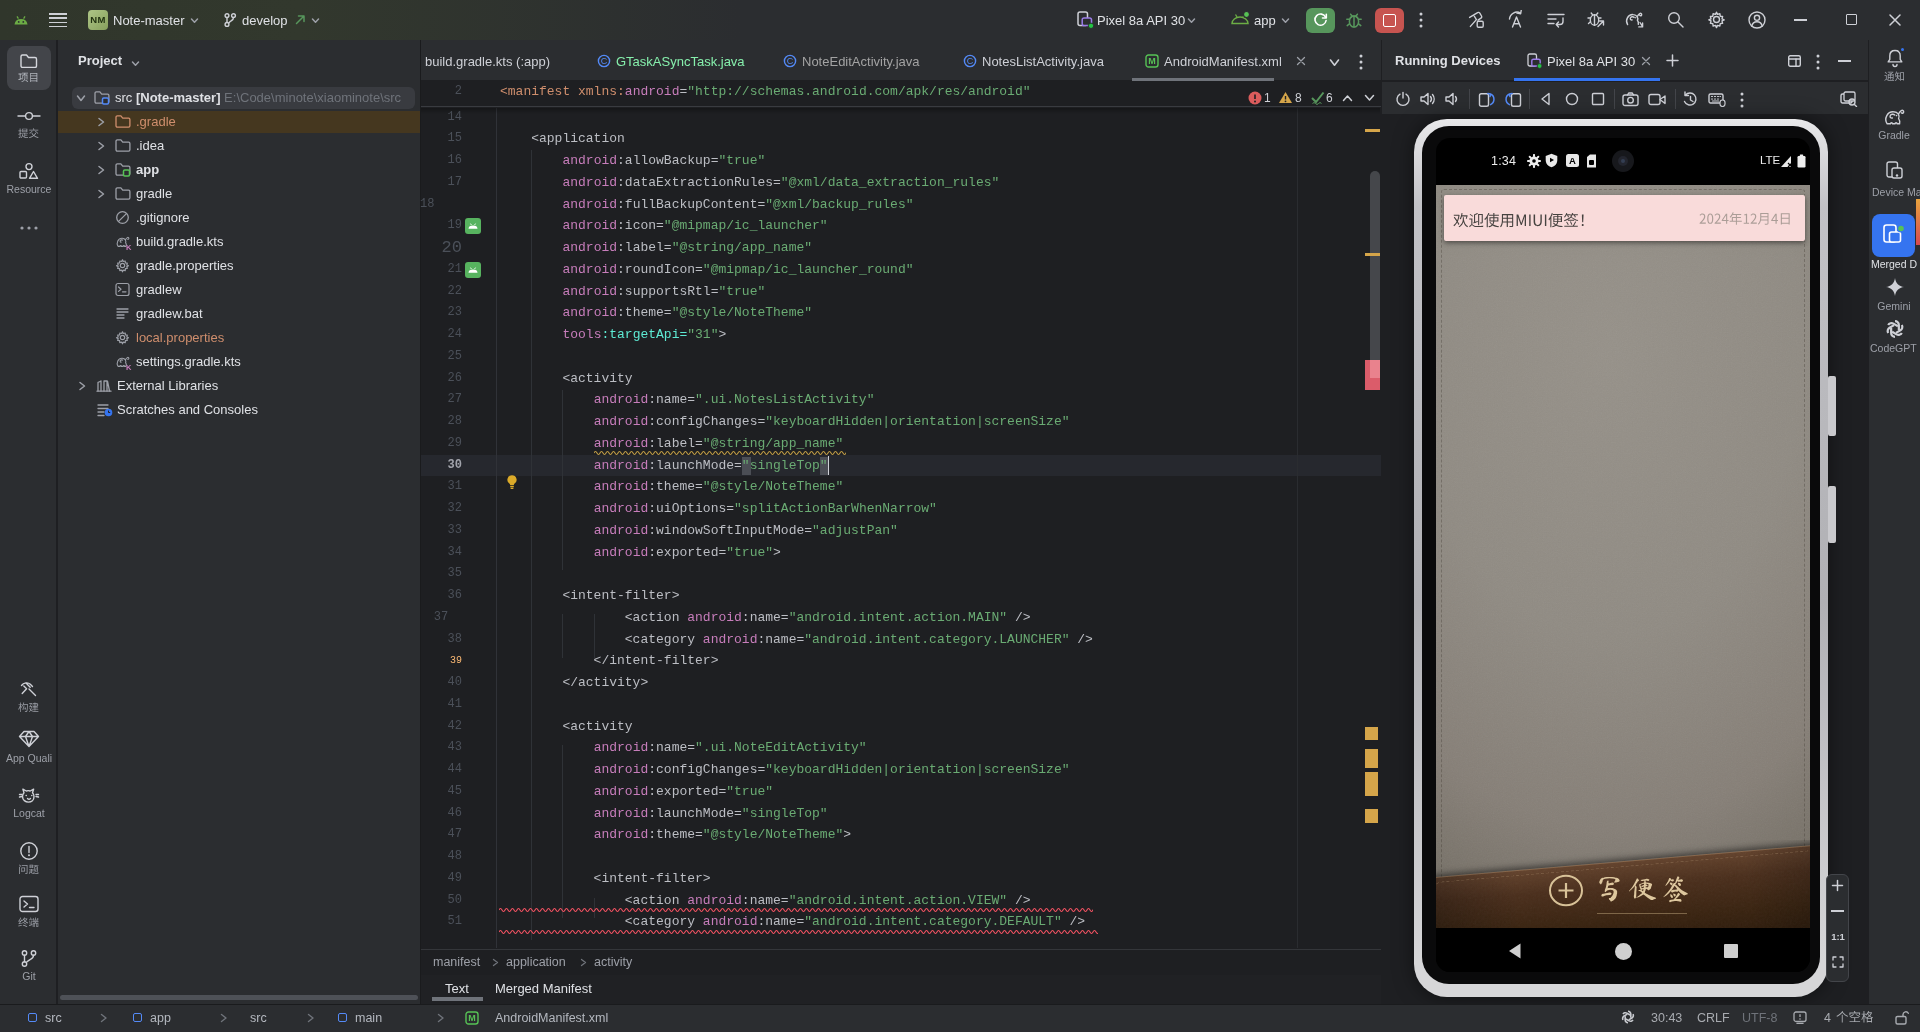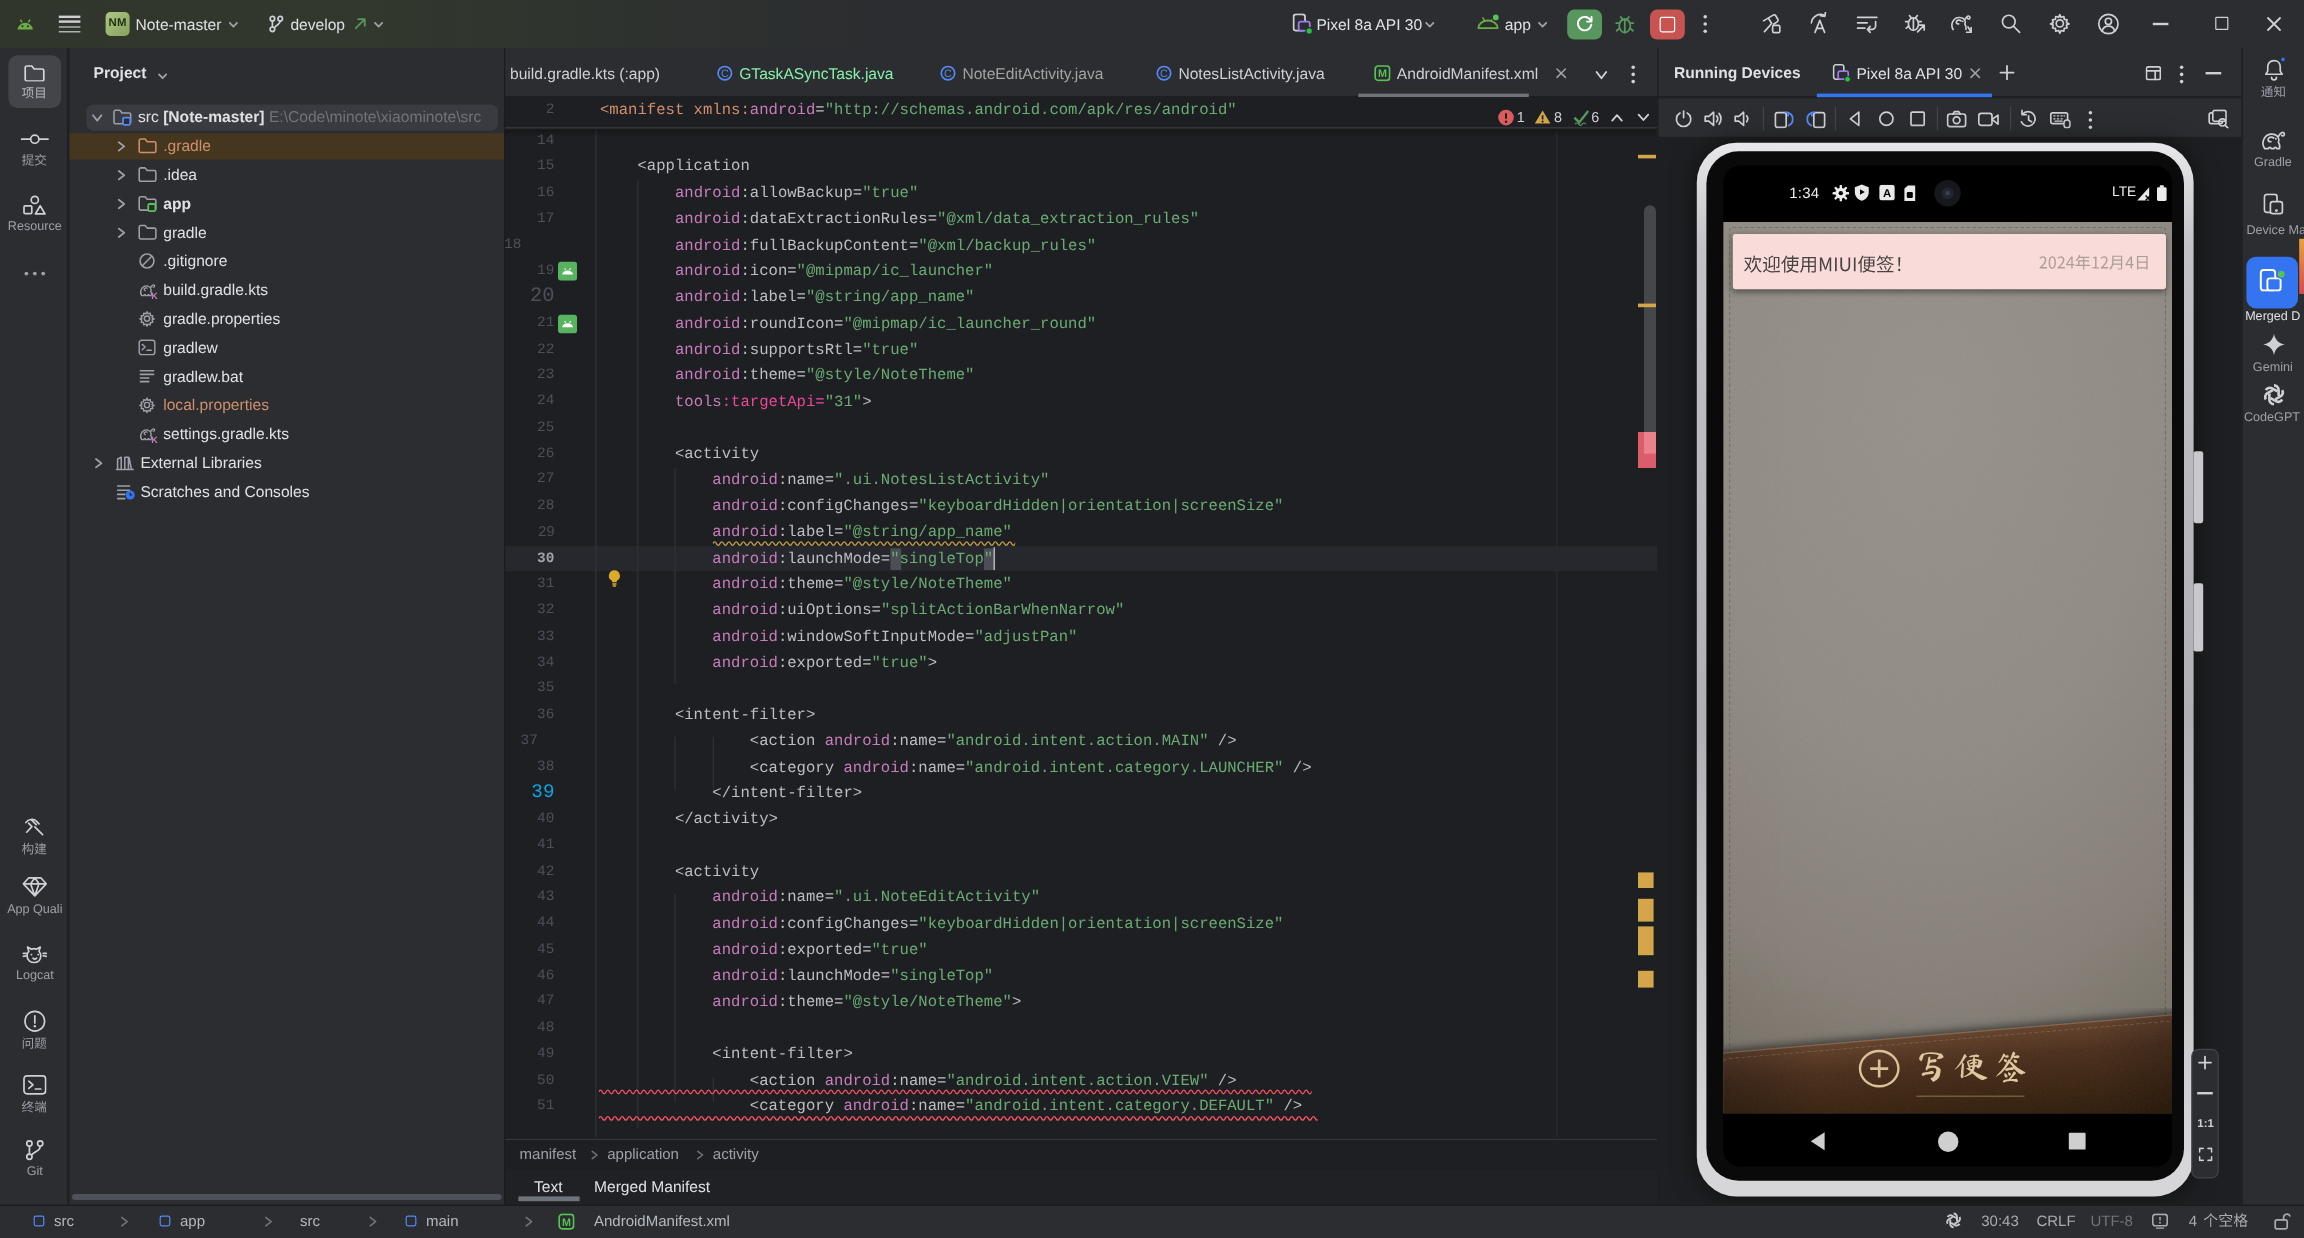--- a/index.html
+++ b/index.html
@@ -341,50 +341,50 @@
 <div class="abs" style="left:500px;top:215.25px;font-family:'Liberation Mono',monospace;font-size:13px;line-height:21.75px;white-space:pre"><span style="color:#bcbec4">&nbsp;&nbsp;&nbsp;&nbsp;&nbsp;&nbsp;&nbsp;&nbsp;</span><span style="color:#c77dbb">android</span><span style="color:#bcbec4">:icon=</span><span style="color:#6aab73">"@mipmap/ic_launcher"</span></div>
 <div class="abs" style="left:420px;top:237px;width:42px;text-align:right;font-family:'Liberation Mono',monospace;font-size:17px;line-height:21.75px;color:#4b5059">20</div>
 <div class="abs" style="left:500px;top:237px;font-family:'Liberation Mono',monospace;font-size:13px;line-height:21.75px;white-space:pre"><span style="color:#bcbec4">&nbsp;&nbsp;&nbsp;&nbsp;&nbsp;&nbsp;&nbsp;&nbsp;</span><span style="color:#c77dbb">android</span><span style="color:#bcbec4">:label=</span><span style="color:#6aab73">"@string/app_name"</span></div>
 <div class="abs" style="left:420px;top:258.75px;width:42px;text-align:right;font-family:'Liberation Mono',monospace;font-size:12px;line-height:21.75px;color:#4b5059">21</div>
 <div class="abs" style="left:500px;top:258.75px;font-family:'Liberation Mono',monospace;font-size:13px;line-height:21.75px;white-space:pre"><span style="color:#bcbec4">&nbsp;&nbsp;&nbsp;&nbsp;&nbsp;&nbsp;&nbsp;&nbsp;</span><span style="color:#c77dbb">android</span><span style="color:#bcbec4">:roundIcon=</span><span style="color:#6aab73">"@mipmap/ic_launcher_round"</span></div>
 <div class="abs" style="left:420px;top:280.5px;width:42px;text-align:right;font-family:'Liberation Mono',monospace;font-size:12px;line-height:21.75px;color:#4b5059">22</div>
 <div class="abs" style="left:500px;top:280.5px;font-family:'Liberation Mono',monospace;font-size:13px;line-height:21.75px;white-space:pre"><span style="color:#bcbec4">&nbsp;&nbsp;&nbsp;&nbsp;&nbsp;&nbsp;&nbsp;&nbsp;</span><span style="color:#c77dbb">android</span><span style="color:#bcbec4">:supportsRtl=</span><span style="color:#6aab73">"true"</span></div>
 <div class="abs" style="left:420px;top:302.25px;width:42px;text-align:right;font-family:'Liberation Mono',monospace;font-size:12px;line-height:21.75px;color:#4b5059">23</div>
 <div class="abs" style="left:500px;top:302.25px;font-family:'Liberation Mono',monospace;font-size:13px;line-height:21.75px;white-space:pre"><span style="color:#bcbec4">&nbsp;&nbsp;&nbsp;&nbsp;&nbsp;&nbsp;&nbsp;&nbsp;</span><span style="color:#c77dbb">android</span><span style="color:#bcbec4">:theme=</span><span style="color:#6aab73">"@style/NoteTheme"</span></div>
 <div class="abs" style="left:420px;top:324px;width:42px;text-align:right;font-family:'Liberation Mono',monospace;font-size:12px;line-height:21.75px;color:#4b5059">24</div>
-<div class="abs" style="left:500px;top:324px;font-family:'Liberation Mono',monospace;font-size:13px;line-height:21.75px;white-space:pre"><span style="color:#bcbec4">&nbsp;&nbsp;&nbsp;&nbsp;&nbsp;&nbsp;&nbsp;&nbsp;</span><span style="color:#c77dbb">tools</span><span style="color:#ec4899">:targetApi=</span><span style="color:#6aab73">"31"</span><span style="color:#bcbec4">&gt;</span></div>
+<div class="abs" style="left:500px;top:324px;font-family:'Liberation Mono',monospace;font-size:13px;line-height:21.75px;white-space:pre"><span style="color:#bcbec4">&nbsp;&nbsp;&nbsp;&nbsp;&nbsp;&nbsp;&nbsp;&nbsp;</span><span style="color:#c77dbb">tools</span><span style="color:#5eead4">:targetApi=</span><span style="color:#6aab73">"31"</span><span style="color:#bcbec4">&gt;</span></div>
 <div class="abs" style="left:420px;top:345.75px;width:42px;text-align:right;font-family:'Liberation Mono',monospace;font-size:12px;line-height:21.75px;color:#4b5059">25</div>
 <div class="abs" style="left:500px;top:345.75px;font-family:'Liberation Mono',monospace;font-size:13px;line-height:21.75px;white-space:pre"></div>
 <div class="abs" style="left:420px;top:367.5px;width:42px;text-align:right;font-family:'Liberation Mono',monospace;font-size:12px;line-height:21.75px;color:#4b5059">26</div>
 <div class="abs" style="left:500px;top:367.5px;font-family:'Liberation Mono',monospace;font-size:13px;line-height:21.75px;white-space:pre"><span style="color:#bcbec4">&nbsp;&nbsp;&nbsp;&nbsp;&nbsp;&nbsp;&nbsp;&nbsp;&lt;activity</span></div>
 <div class="abs" style="left:420px;top:389.25px;width:42px;text-align:right;font-family:'Liberation Mono',monospace;font-size:12px;line-height:21.75px;color:#4b5059">27</div>
 <div class="abs" style="left:500px;top:389.25px;font-family:'Liberation Mono',monospace;font-size:13px;line-height:21.75px;white-space:pre"><span style="color:#bcbec4">&nbsp;&nbsp;&nbsp;&nbsp;&nbsp;&nbsp;&nbsp;&nbsp;&nbsp;&nbsp;&nbsp;&nbsp;</span><span style="color:#c77dbb">android</span><span style="color:#bcbec4">:name=</span><span style="color:#6aab73">".ui.NotesListActivity"</span></div>
 <div class="abs" style="left:420px;top:411px;width:42px;text-align:right;font-family:'Liberation Mono',monospace;font-size:12px;line-height:21.75px;color:#4b5059">28</div>
 <div class="abs" style="left:500px;top:411px;font-family:'Liberation Mono',monospace;font-size:13px;line-height:21.75px;white-space:pre"><span style="color:#bcbec4">&nbsp;&nbsp;&nbsp;&nbsp;&nbsp;&nbsp;&nbsp;&nbsp;&nbsp;&nbsp;&nbsp;&nbsp;</span><span style="color:#c77dbb">android</span><span style="color:#bcbec4">:configChanges=</span><span style="color:#6aab73">"keyboardHidden|orientation|screenSize"</span></div>
-<div class="abs" style="left:420px;top:432.75px;width:42px;text-align:right;font-family:Liberation Sans, sans-serif;font-size:12px;line-height:21.75px;color:#4b5059">29</div>
+<div class="abs" style="left:420px;top:432.75px;width:42px;text-align:right;font-family:Liberation Mono, monospace;font-size:12px;line-height:21.75px;color:#4b5059">29</div>
 <div class="abs" style="left:500px;top:432.75px;font-family:'Liberation Mono',monospace;font-size:13px;line-height:21.75px;white-space:pre"><span style="color:#bcbec4">&nbsp;&nbsp;&nbsp;&nbsp;&nbsp;&nbsp;&nbsp;&nbsp;&nbsp;&nbsp;&nbsp;&nbsp;</span><span style="color:#c77dbb">android</span><span style="color:#bcbec4">:label=</span><span style="color:#6aab73">"@string/app_name"</span></div>
 <div class="abs" style="left:420px;top:454.5px;width:42px;text-align:right;font-family:'Liberation Mono',monospace;font-size:12px;line-height:21.75px;color:#a1a3ab;font-weight:bold">30</div>
 <div class="abs" style="left:500px;top:454.5px;font-family:'Liberation Mono',monospace;font-size:13px;line-height:21.75px;white-space:pre"><span style="color:#bcbec4">&nbsp;&nbsp;&nbsp;&nbsp;&nbsp;&nbsp;&nbsp;&nbsp;&nbsp;&nbsp;&nbsp;&nbsp;</span><span style="color:#c77dbb">android</span><span style="color:#bcbec4">:launchMode=</span><span style="color:#6aab73">"singleTop"</span></div>
 <div class="abs" style="left:420px;top:476.25px;width:42px;text-align:right;font-family:'Liberation Mono',monospace;font-size:12px;line-height:21.75px;color:#4b5059">31</div>
 <div class="abs" style="left:500px;top:476.25px;font-family:'Liberation Mono',monospace;font-size:13px;line-height:21.75px;white-space:pre"><span style="color:#bcbec4">&nbsp;&nbsp;&nbsp;&nbsp;&nbsp;&nbsp;&nbsp;&nbsp;&nbsp;&nbsp;&nbsp;&nbsp;</span><span style="color:#c77dbb">android</span><span style="color:#bcbec4">:theme=</span><span style="color:#6aab73">"@style/NoteTheme"</span></div>
 <div class="abs" style="left:420px;top:498px;width:42px;text-align:right;font-family:'Liberation Mono',monospace;font-size:12px;line-height:21.75px;color:#4b5059">32</div>
 <div class="abs" style="left:500px;top:498px;font-family:'Liberation Mono',monospace;font-size:13px;line-height:21.75px;white-space:pre"><span style="color:#bcbec4">&nbsp;&nbsp;&nbsp;&nbsp;&nbsp;&nbsp;&nbsp;&nbsp;&nbsp;&nbsp;&nbsp;&nbsp;</span><span style="color:#c77dbb">android</span><span style="color:#bcbec4">:uiOptions=</span><span style="color:#6aab73">"splitActionBarWhenNarrow"</span></div>
 <div class="abs" style="left:420px;top:519.75px;width:42px;text-align:right;font-family:'Liberation Mono',monospace;font-size:12px;line-height:21.75px;color:#4b5059">33</div>
 <div class="abs" style="left:500px;top:519.75px;font-family:'Liberation Mono',monospace;font-size:13px;line-height:21.75px;white-space:pre"><span style="color:#bcbec4">&nbsp;&nbsp;&nbsp;&nbsp;&nbsp;&nbsp;&nbsp;&nbsp;&nbsp;&nbsp;&nbsp;&nbsp;</span><span style="color:#c77dbb">android</span><span style="color:#bcbec4">:windowSoftInputMode=</span><span style="color:#6aab73">"adjustPan"</span></div>
 <div class="abs" style="left:420px;top:541.5px;width:42px;text-align:right;font-family:'Liberation Mono',monospace;font-size:12px;line-height:21.75px;color:#4b5059">34</div>
 <div class="abs" style="left:500px;top:541.5px;font-family:'Liberation Mono',monospace;font-size:13px;line-height:21.75px;white-space:pre"><span style="color:#bcbec4">&nbsp;&nbsp;&nbsp;&nbsp;&nbsp;&nbsp;&nbsp;&nbsp;&nbsp;&nbsp;&nbsp;&nbsp;</span><span style="color:#c77dbb">android</span><span style="color:#bcbec4">:exported=</span><span style="color:#6aab73">"true"</span><span style="color:#bcbec4">&gt;</span></div>
 <div class="abs" style="left:420px;top:563.25px;width:42px;text-align:right;font-family:'Liberation Mono',monospace;font-size:12px;line-height:21.75px;color:#4b5059">35</div>
 <div class="abs" style="left:500px;top:563.25px;font-family:'Liberation Mono',monospace;font-size:13px;line-height:21.75px;white-space:pre"></div>
 <div class="abs" style="left:420px;top:585px;width:42px;text-align:right;font-family:'Liberation Mono',monospace;font-size:12px;line-height:21.75px;color:#4b5059">36</div>
 <div class="abs" style="left:500px;top:585px;font-family:'Liberation Mono',monospace;font-size:13px;line-height:21.75px;white-space:pre"><span style="color:#bcbec4">&nbsp;&nbsp;&nbsp;&nbsp;&nbsp;&nbsp;&nbsp;&nbsp;&lt;intent-filter&gt;</span></div>
 <div class="abs" style="left:420px;top:606.75px;width:42px;text-align:center;font-family:'Liberation Mono',monospace;font-size:12px;line-height:21.75px;color:#4b5059">37</div>
 <div class="abs" style="left:500px;top:606.75px;font-family:'Liberation Mono',monospace;font-size:13px;line-height:21.75px;white-space:pre"><span style="color:#bcbec4">&nbsp;&nbsp;&nbsp;&nbsp;&nbsp;&nbsp;&nbsp;&nbsp;&nbsp;&nbsp;&nbsp;&nbsp;&nbsp;&nbsp;&nbsp;&nbsp;&lt;action&nbsp;</span><span style="color:#c77dbb">android</span><span style="color:#bcbec4">:name=</span><span style="color:#6aab73">"android.intent.action.MAIN"</span><span style="color:#bcbec4">&nbsp;/&gt;</span></div>
 <div class="abs" style="left:420px;top:628.5px;width:42px;text-align:right;font-family:'Liberation Mono',monospace;font-size:12px;line-height:21.75px;color:#4b5059">38</div>
 <div class="abs" style="left:500px;top:628.5px;font-family:'Liberation Mono',monospace;font-size:13px;line-height:21.75px;white-space:pre"><span style="color:#bcbec4">&nbsp;&nbsp;&nbsp;&nbsp;&nbsp;&nbsp;&nbsp;&nbsp;&nbsp;&nbsp;&nbsp;&nbsp;&nbsp;&nbsp;&nbsp;&nbsp;&lt;category&nbsp;</span><span style="color:#c77dbb">android</span><span style="color:#bcbec4">:name=</span><span style="color:#6aab73">"android.intent.category.LAUNCHER"</span><span style="color:#bcbec4">&nbsp;/&gt;</span></div>
-<div class="abs" style="left:420px;top:650.25px;width:42px;text-align:right;font-family:'Liberation Mono',monospace;font-size:16px;line-height:21.75px;color:#0ea5e9">39</div>
+<div class="abs" style="left:420px;top:650.25px;width:42px;text-align:right;font-family:'Liberation Mono',monospace;font-size:10px;line-height:21.75px;color:#fdba74">39</div>
 <div class="abs" style="left:500px;top:650.25px;font-family:'Liberation Mono',monospace;font-size:13px;line-height:21.75px;white-space:pre"><span style="color:#bcbec4">&nbsp;&nbsp;&nbsp;&nbsp;&nbsp;&nbsp;&nbsp;&nbsp;&nbsp;&nbsp;&nbsp;&nbsp;&lt;/intent-filter&gt;</span></div>
 <div class="abs" style="left:420px;top:672px;width:42px;text-align:right;font-family:'Liberation Mono',monospace;font-size:12px;line-height:21.75px;color:#4b5059">40</div>
 <div class="abs" style="left:500px;top:672px;font-family:'Liberation Mono',monospace;font-size:13px;line-height:21.75px;white-space:pre"><span style="color:#bcbec4">&nbsp;&nbsp;&nbsp;&nbsp;&nbsp;&nbsp;&nbsp;&nbsp;&lt;/activity&gt;</span></div>
 <div class="abs" style="left:420px;top:693.75px;width:42px;text-align:right;font-family:'Liberation Mono',monospace;font-size:12px;line-height:21.75px;color:#4b5059">41</div>
 <div class="abs" style="left:500px;top:693.75px;font-family:'Liberation Mono',monospace;font-size:13px;line-height:21.75px;white-space:pre"></div>
 <div class="abs" style="left:420px;top:715.5px;width:42px;text-align:right;font-family:'Liberation Mono',monospace;font-size:12px;line-height:21.75px;color:#4b5059">42</div>
 <div class="abs" style="left:500px;top:715.5px;font-family:'Liberation Mono',monospace;font-size:13px;line-height:21.75px;white-space:pre"><span style="color:#bcbec4">&nbsp;&nbsp;&nbsp;&nbsp;&nbsp;&nbsp;&nbsp;&nbsp;&lt;activity</span></div>
 <div class="abs" style="left:420px;top:737.25px;width:42px;text-align:right;font-family:'Liberation Mono',monospace;font-size:12px;line-height:21.75px;color:#4b5059">43</div>
 <div class="abs" style="left:500px;top:737.25px;font-family:'Liberation Mono',monospace;font-size:13px;line-height:21.75px;white-space:pre"><span style="color:#bcbec4">&nbsp;&nbsp;&nbsp;&nbsp;&nbsp;&nbsp;&nbsp;&nbsp;&nbsp;&nbsp;&nbsp;&nbsp;</span><span style="color:#c77dbb">android</span><span style="color:#bcbec4">:name=</span><span style="color:#6aab73">".ui.NoteEditActivity"</span></div>
 <div class="abs" style="left:420px;top:759px;width:42px;text-align:right;font-family:'Liberation Mono',monospace;font-size:12px;line-height:21.75px;color:#4b5059">44</div>

